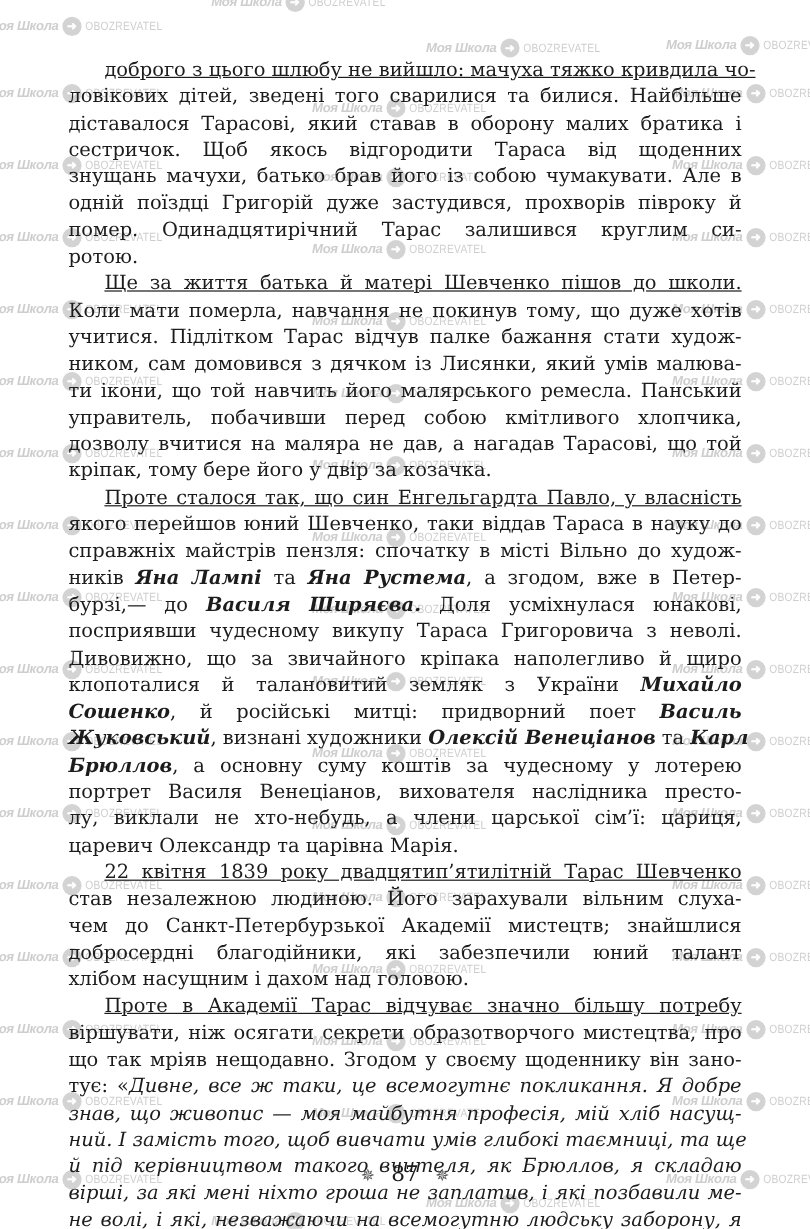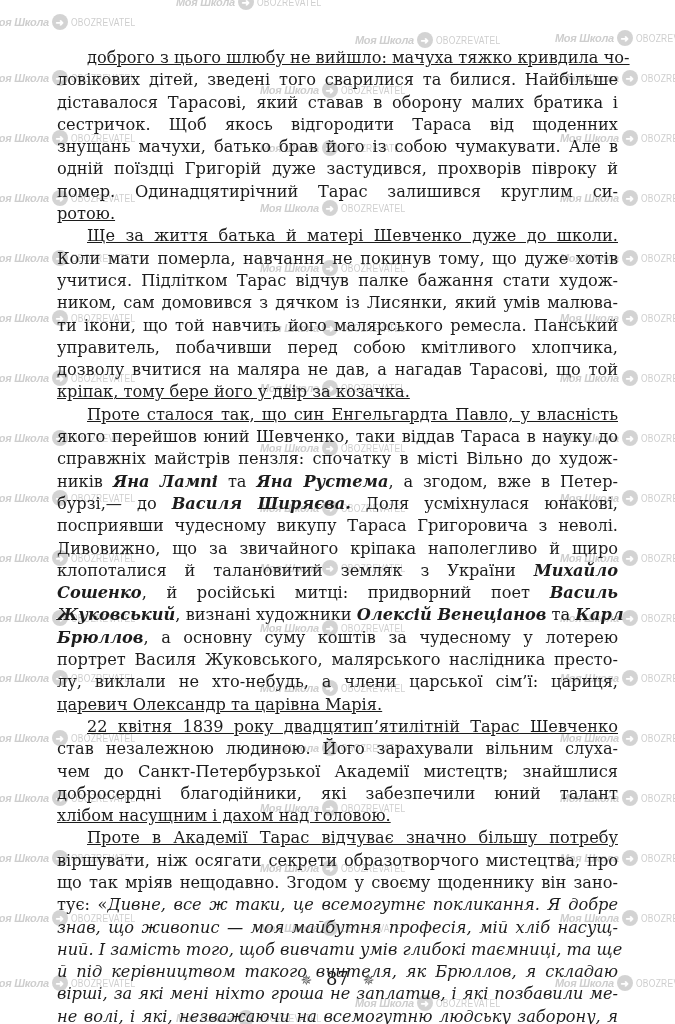--- a/index.html
+++ b/index.html
@@ -20,21 +20,21 @@
       width: 16px; height: 16px; border-radius: 50%; background: #cfcfcf;
       display: inline-flex; align-items: center; justify-content: center;
       color: #fff; font-size: 10px; font-weight: bold;
     }
     .wm .org { font-size: 10px; letter-spacing: 0.3px; transform: scaleX(0.85); transform-origin: left; }
     .text {
       position: absolute; left: 57px; top: 47px; width: 561px; z-index: 2;
       font-size: 16.2px; line-height: 22.3px;
     }
     .line { display: block; height: 22.3px; white-space: nowrap; text-align: justify; text-align-last: justify; }
-    .line.last { text-align-last: left; text-decoration: underline; }
+    .line.last { text-align-last: left; }
     .line.indent { padding-left: 30px; text-decoration: underline; }
     .bi { font-weight: bold; font-style: italic; }
     .it { font-style: italic; }
     .pagenum {
       position: absolute; left: 0; width: 675px; top: 968px; text-align: center;
       font-size: 18px; z-index: 2;
     }
     .pagenum .orn { color: #555; font-size: 14px; margin: 0 8px; }
   </style>
 </head>
@@ -313,42 +313,42 @@
         <span class="line indent">доброго з цього шлюбу не вийшло: мачуха тяжко кривдила чо-</span>
         <span class="line">ловікових дітей, зведені того сварилися та билися. Найбільше</span>
         <span class="line">діставалося Тарасові, який ставав в оборону малих братика і</span>
         <span class="line">сестричок. Щоб якось відгородити Тараса від щоденних</span>
         <span class="line">знущань мачухи, батько брав його із собою чумакувати. Але в</span>
         <span class="line">одній поїздці Григорій дуже застудився, прохворів півроку й</span>
         <span class="line">помер. Одинадцятирічний Тарас залишився круглим си-</span>
         <span class="line last">ротою.</span>
       </div>
       <div>
-        <span class="line indent">Ще за життя батька й матері Шевченко дуже до школи.</span>
+        <span class="line indent">Ще за життя батька й матері Шевченко пішов до школи.</span>
         <span class="line">Коли мати померла, навчання не покинув тому, що дуже хотів</span>
         <span class="line">учитися. Підлітком Тарас відчув палке бажання стати худож-</span>
         <span class="line">ником, сам домовився з дячком із Лисянки, який умів малюва-</span>
         <span class="line">ти ікони, що той навчить його малярського ремесла. Панський</span>
         <span class="line">управитель, побачивши перед собою кмітливого хлопчика,</span>
         <span class="line">дозволу вчитися на маляра не дав, а нагадав Тарасові, що той</span>
         <span class="line last">кріпак, тому бере його у двір за козачка.</span>
       </div>
       <div>
         <span class="line indent"><span>Проте сталося так, що син Енгельгардта Павло, у власність</span></span>
         <span class="line"><span>якого перейшов юний Шевченко, таки віддав Тараса в науку до</span></span>
         <span class="line"><span>справжніх майстрів пензля: спочатку в місті Вільно до худож-</span></span>
         <span class="line"><span>ників </span><span class="bi">Яна Лампі</span><span> та </span><span class="bi">Яна Рустема</span><span>, а згодом, вже в Петер-</span></span>
         <span class="line"><span>бурзі,— до </span><span class="bi">Василя Ширяєва.</span><span> Доля усміхнулася юнакові,</span></span>
         <span class="line"><span>посприявши чудесному викупу Тараса Григоровича з неволі.</span></span>
         <span class="line"><span>Дивовижно, що за звичайного кріпака наполегливо й щиро</span></span>
         <span class="line"><span>клопоталися й талановитий земляк з України </span><span class="bi">Михайло</span></span>
         <span class="line"><span class="bi">Сошенко</span><span>, й російські митці: придворний поет </span><span class="bi">Василь</span></span>
         <span class="line"><span class="bi">Жуковський</span><span>, визнані художники </span><span class="bi">Олексій Венеціанов</span><span> та </span><span class="bi">Карл</span></span>
         <span class="line"><span class="bi">Брюллов</span><span>, а основну суму коштів за чудесному у лотерею</span></span>
-        <span class="line"><span>портрет Василя Жуковського, малярського наслідника престо-</span></span>
+        <span class="line"><span>портрет Василя Венеціанов, вихователя наслідника престо-</span></span>
         <span class="line"><span>лу, виклали не хто-небудь, а члени царської сім’ї: цариця,</span></span>
         <span class="line last"><span>царевич Олександр та царівна Марія.</span></span>
       </div>
       <div>
         <span class="line indent">22 квітня 1839 року двадцятип’ятилітній Тарас Шевченко</span>
         <span class="line">став незалежною людиною. Його зарахували вільним слуха-</span>
         <span class="line">чем до Санкт-Петербурзької Академії мистецтв; знайшлися</span>
         <span class="line">добросердні благодійники, які забезпечили юний талант</span>
         <span class="line last">хлібом насущним і дахом над головою.</span>
       </div>

